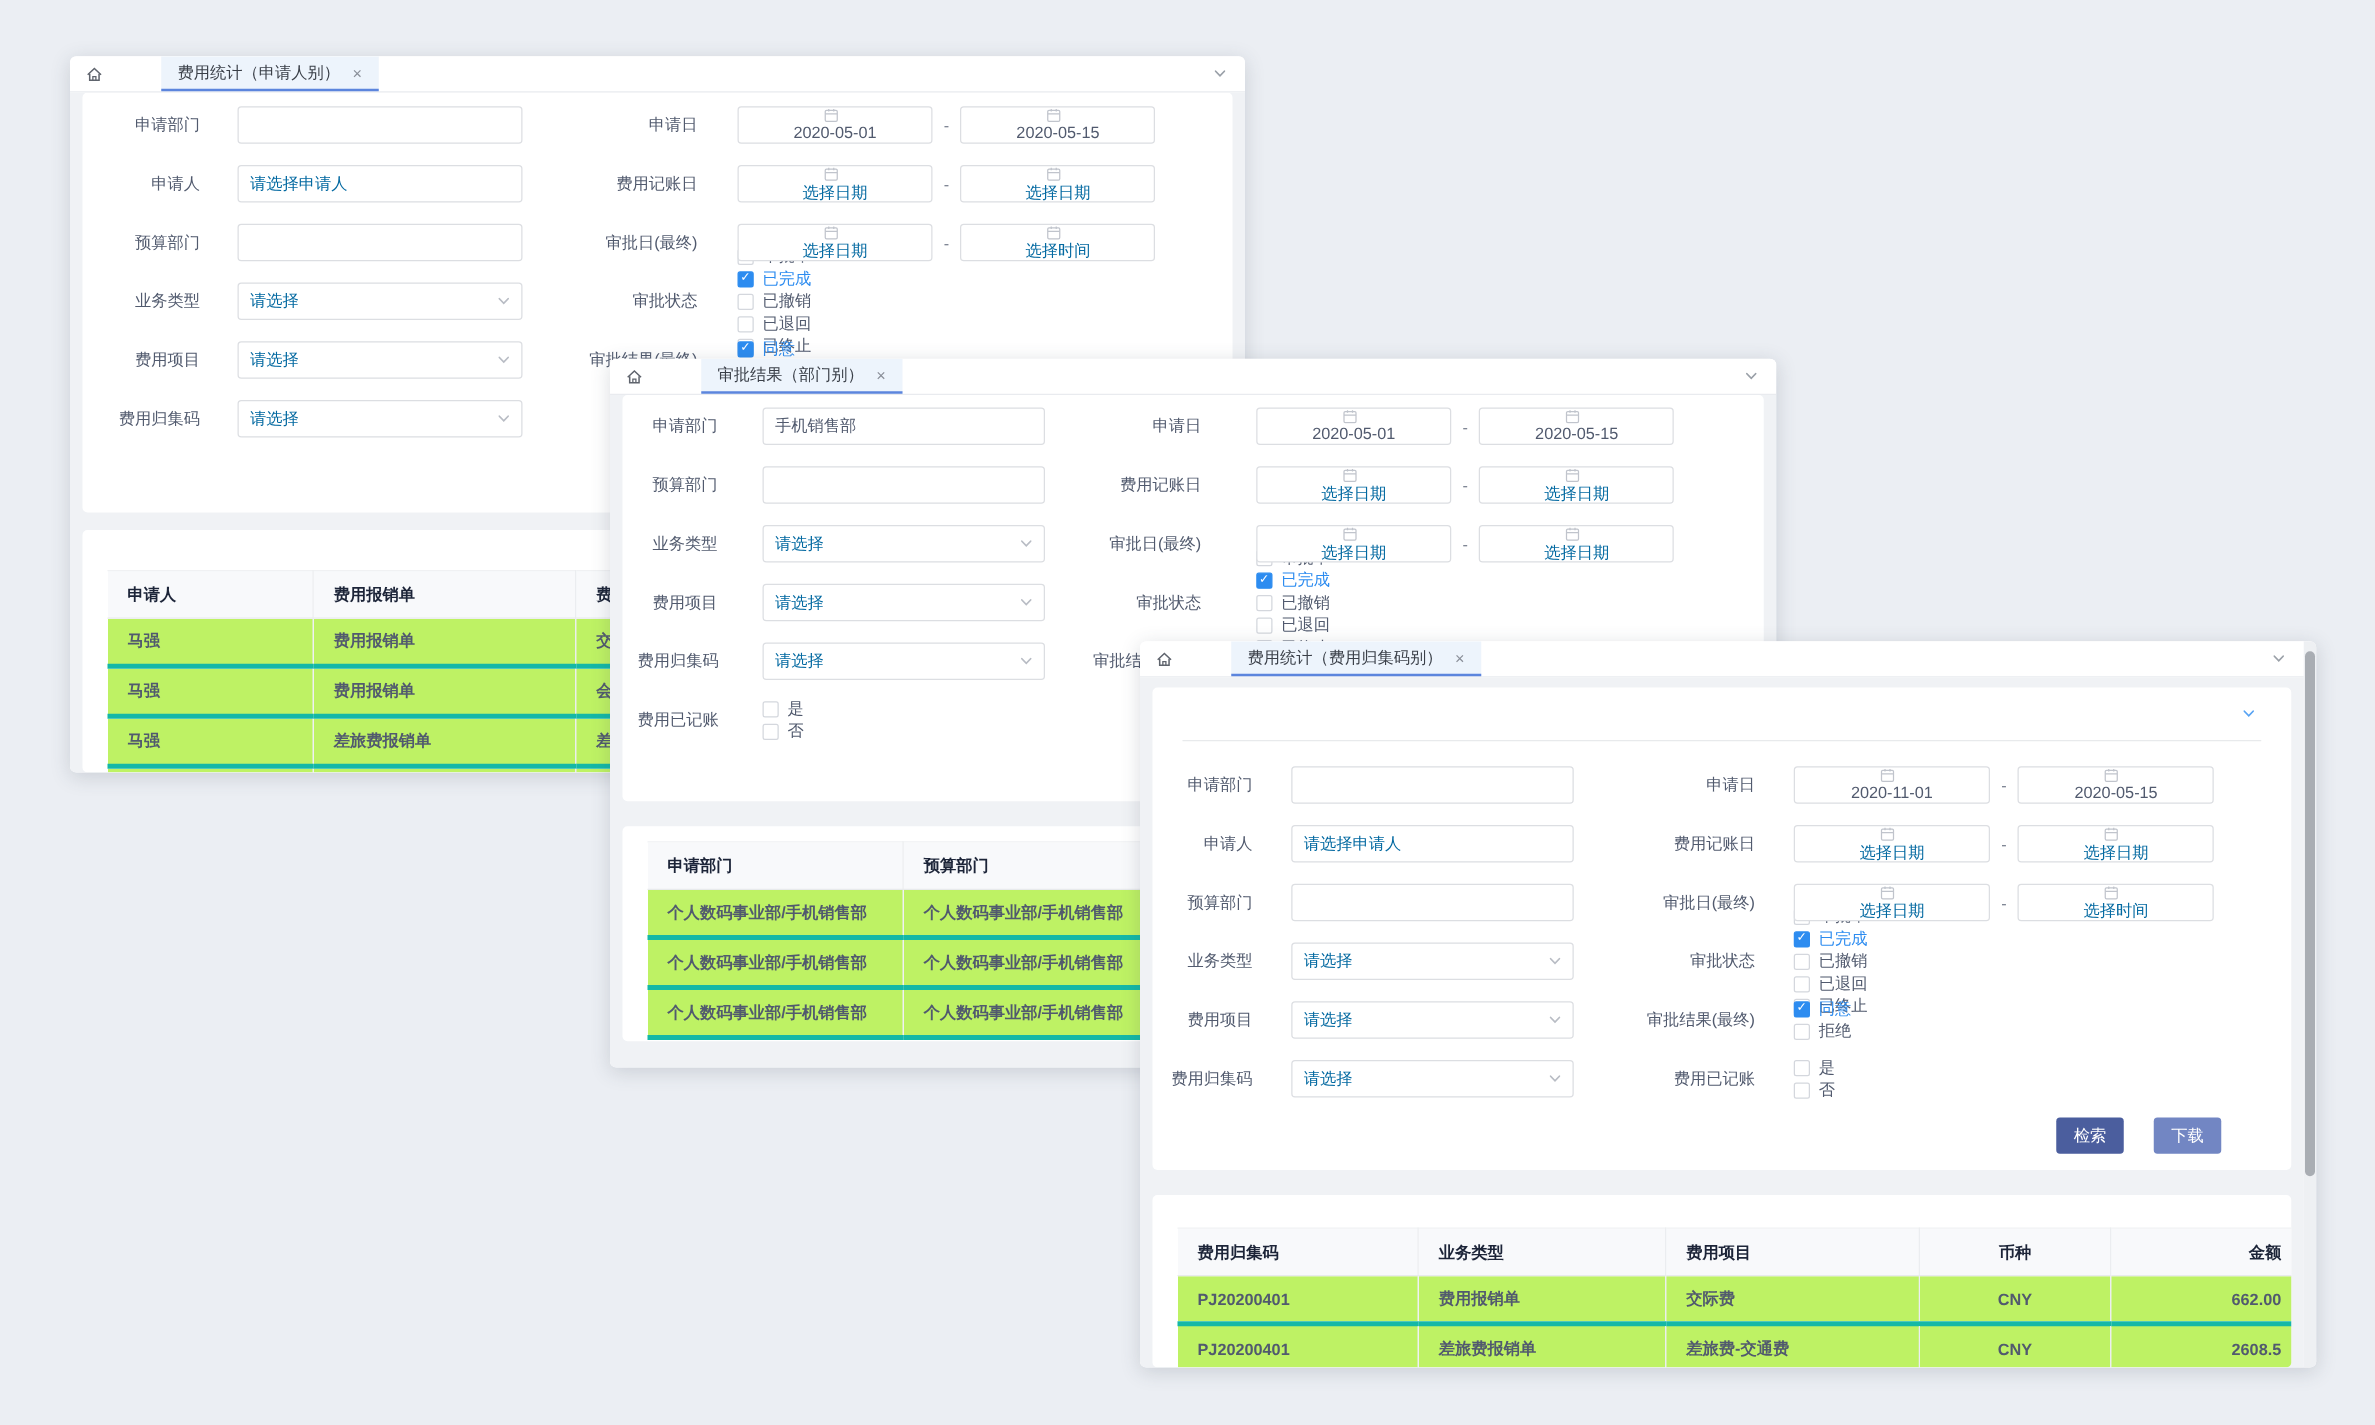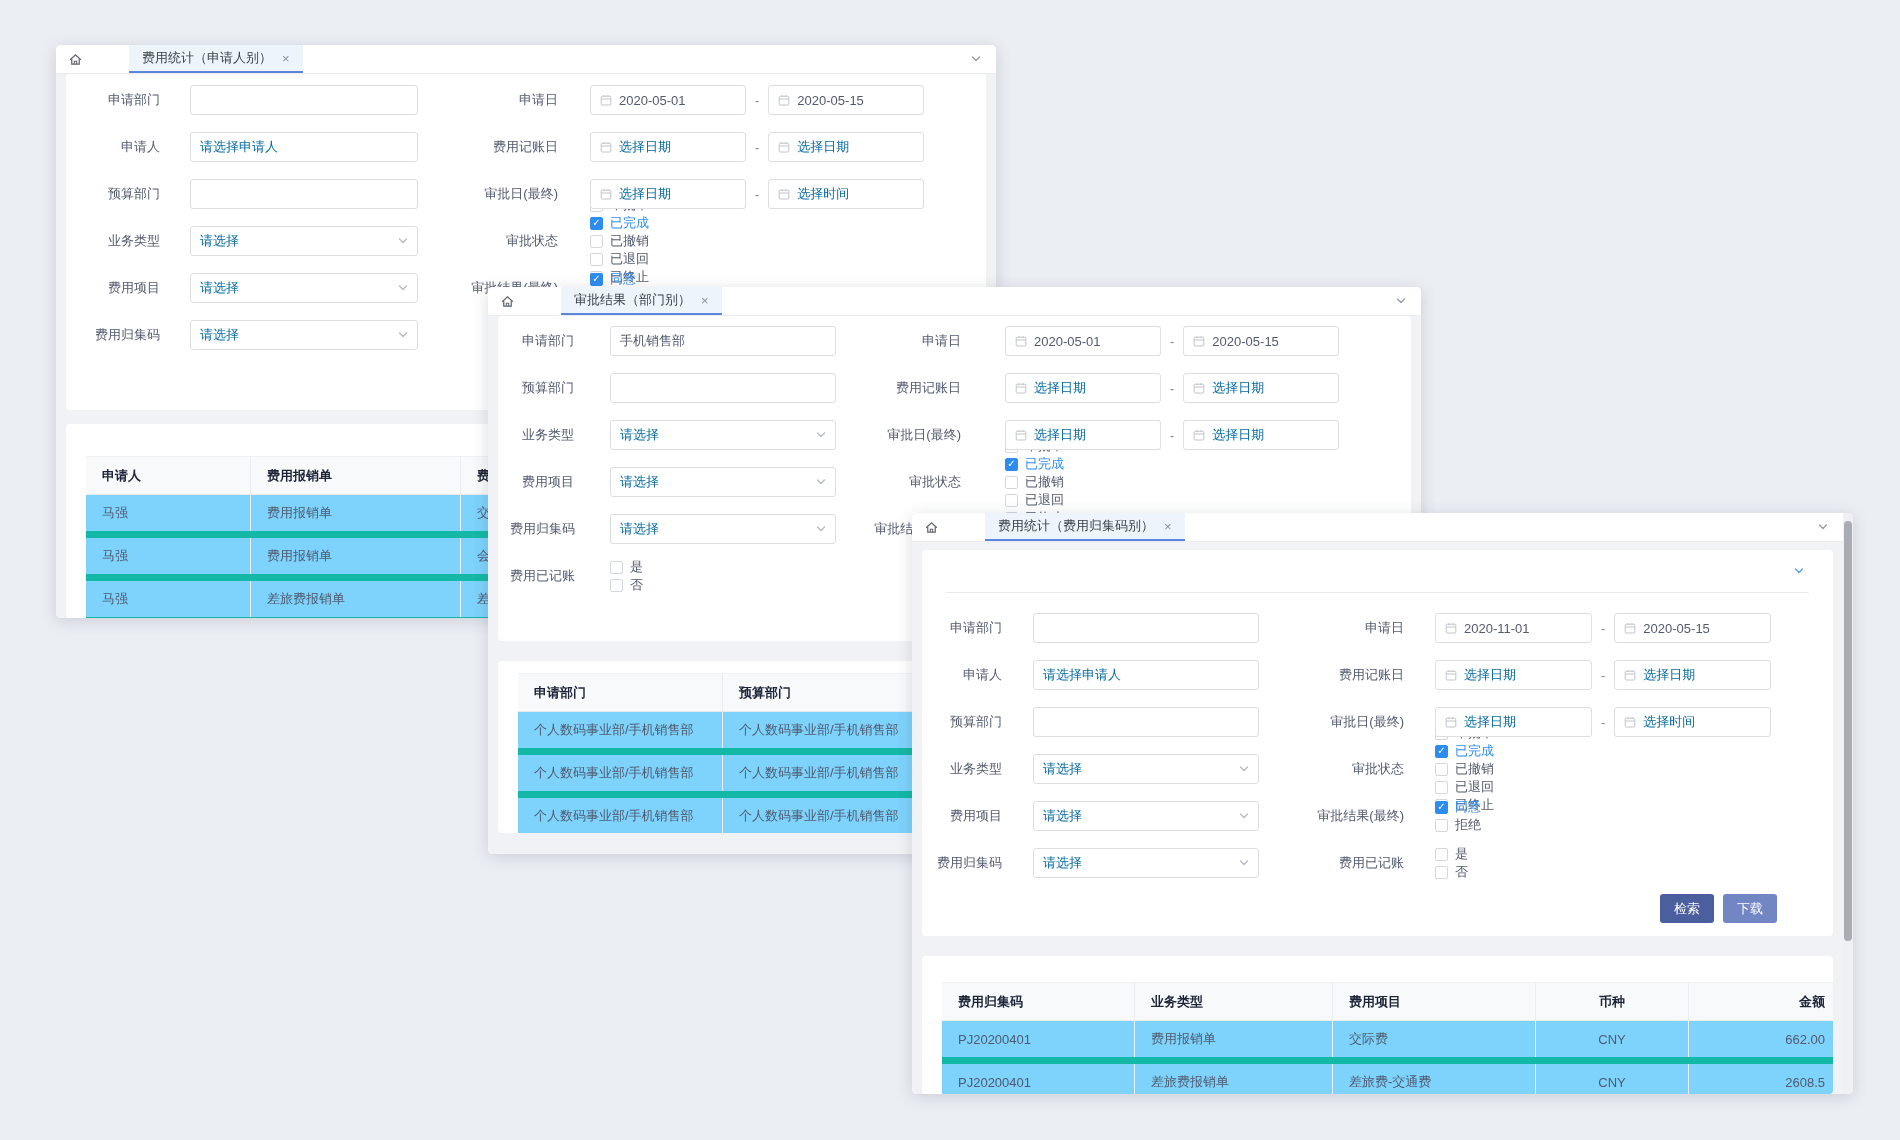--- a/index.html
+++ b/index.html
@@ -17,38 +17,38 @@
   .tablep{overflow:hidden;}
   .clps-row{height:42px;border-bottom:1px solid #e8eaec;margin:0 24px;display:flex;align-items:center;justify-content:flex-end;padding-right:4px;}
   .form{display:flex;align-items:flex-start;}
   .fcol{display:flex;flex-direction:column;gap:17px;}
   .frow{display:flex;align-items:center;height:30px;white-space:nowrap;}
   .flabel{font-size:13px;color:#515a6e;text-align:right;flex:0 0 auto;}
   .fcol.left .flabel{width:var(--labelw);margin-right:var(--lgap);}
   .fcol.right .flabel{width:var(--rlabelw);margin-right:var(--rgap);}
   .tbox{position:relative;height:30px;box-sizing:border-box;border:1px solid #dcdee2;border-radius:3px;background:#fff;display:flex;align-items:center;padding:0 9px;width:var(--inpw);cursor:text;}
   .tbox.sel{cursor:pointer;}
-  .tbox.dbox{width:var(--datew);cursor:pointer;}
+  .tbox.dbox{width:var(--datew);cursor:pointer;flex-direction:column;}
   .tbox .val{font-size:13px;color:#515a6e;overflow:hidden;}
   .tbox .ph{font-size:13px;color:#0369a1;overflow:hidden;}
   .dbox .ic{margin-right:7px;flex:0 0 auto;}
   .sel .chev{position:absolute;right:8px;top:8px;}
   .dash{margin:0 9px;color:#7b8291;font-size:13px;}
   .cbgroup{display:flex;align-items:center;flex-direction:column;}
   .cbitem{display:flex;align-items:center;margin-right:24px;cursor:pointer;}
   .cb{width:13px;height:13px;box-sizing:border-box;border:1px solid #d4d7dd;border-radius:2px;background:#fff;display:flex;align-items:center;justify-content:center;font-size:10px;line-height:1;color:#fff;}
   .cb.on{background:#2d8cf0;border-color:#2d8cf0;}
   .cbtxt{margin-left:7px;font-size:13px;color:#515a6e;}
   .cbtxt.on{color:#2d8cf0;}
-  .btnrow{display:flex;justify-content:flex-end;padding-right:56px;margin-top:16px;gap:9px;}
+  .btnrow{display:flex;justify-content:flex-end;padding-right:56px;margin-top:16px;gap:24px;}
   .btn{height:29px;padding:0 14px;border-radius:3px;background:#4b5e9e;color:#fff;font-size:13px;display:flex;align-items:center;cursor:pointer;}
   .btn.btn2{background:#7286c3;}
   table.dtable{border-collapse:collapse;width:calc(100% - 40px);table-layout:fixed;}
   .dtable th{background:#f8f9fb;font-size:13px;font-weight:bold;color:#1c2438;height:37px;padding:0 16px;border-bottom:1px solid #e8eaec;border-top:1px solid #f0f1f3;overflow:hidden;white-space:nowrap;}
-  .dtable td{font-size:13px;color:#515a6e;height:36px;padding:0 16px;border-bottom:7px solid #14b8a6;overflow:hidden;white-space:nowrap;background:#7dd3fc;}
+  .dtable td{font-size:13px;color:#515a6e;height:36px;padding:0 16px;border-bottom:4px solid #14b8a6;overflow:hidden;white-space:nowrap;background:#bef264;font-weight:bold;}
   .dtable th:not(:last-child),.dtable td:not(:last-child){border-right:1px solid #ebedf0;}
   .a-l{text-align:left;} .a-c{text-align:center;} .a-r{text-align:right;}
   .sbar{position:absolute;right:0;top:0;bottom:0;width:10px;background:#eef0f3;}
   .sthumb{position:absolute;top:8px;right:1px;width:8px;height:420px;background:#a9adb3;border-radius:4px;cursor:grab;}
   .win--scroll .tabbar,.win--scroll .content{margin-right:10px;}
 </style>
 </head>
 <body>
 
 <div class="stage">

